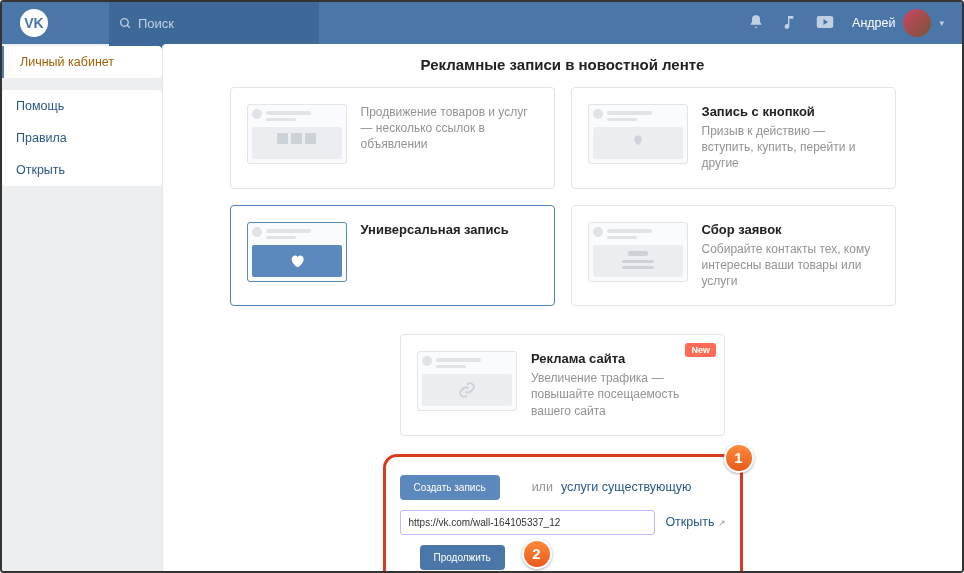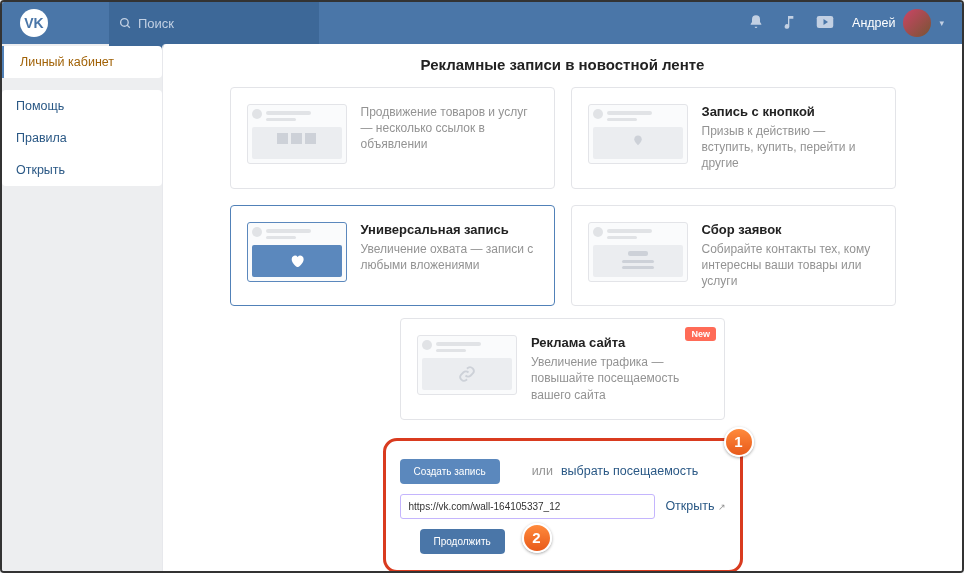--- a/index.html
+++ b/index.html
@@ -25,21 +25,21 @@
 .ad-card { width: 325px; display: flex; border: 1px solid #e3e4e8; border-radius: 4px; padding: 16px; cursor: pointer; }
 .ad-card.selected { border-color: #5181b8; }
 .thumb { width: 100px; height: 60px; border: 1px solid #e3e4e8; border-radius: 3px; flex-shrink: 0; margin-right: 14px; background: #fafbfc; position: relative; overflow: hidden; }
 .thumb::before { content: ''; position: absolute; top: 4px; left: 4px; width: 10px; height: 10px; border-radius: 50%; background: #e1e3e6; }
 .thumb-bar { position: absolute; top: 6px; left: 18px; width: 45px; height: 4px; background: #e1e3e6; border-radius: 2px; }
 .thumb-bar2 { position: absolute; top: 13px; left: 18px; width: 30px; height: 3px; background: #e1e3e6; border-radius: 2px; }
 .thumb-body { position: absolute; top: 22px; left: 4px; right: 4px; bottom: 4px; background: #ebedf0; border-radius: 2px; display: flex; align-items: center; justify-content: center; color: #bfc4cc; }
 .card-txt { flex: 1; }
 .card-title { font-size: 13px; font-weight: 700; color: #222; margin-bottom: 4px; }
 .card-desc { font-size: 12px; color: #939393; line-height: 1.35; }
-.single-row { display: flex; justify-content: center; margin-top: 12px; padding: 0 32px; }
+.single-row { display: flex; justify-content: center; margin-top: 28px; padding: 0 32px; }
 .single-card { width: 325px; position: relative; }
 .new-badge { position: absolute; top: 8px; right: 8px; background: #ff6b57; color: #fff; font-size: 9px; font-weight: 600; padding: 2px 6px; border-radius: 3px; }
 .callout { margin: 18px auto 16px; width: 360px; border: 3px solid #d93b1f; border-radius: 14px; padding: 18px 14px 16px; position: relative; }
 .co-row1 { display: flex; align-items: center; gap: 8px; margin-bottom: 10px; }
 .btn { background: #5b88bd; color: #fff; border: none; padding: 7px 14px; border-radius: 4px; font-size: 10px; cursor: pointer; }
 .btn.primary { background: #4a76a8; margin-left: 20px; }
 .or-txt { color: #939393; font-size: 12.5px; padding-left: 24px; }
 .link-txt { color: #2a5885; cursor: pointer; font-size: 12.5px; }
 .input-row { display: flex; align-items: center; gap: 10px; margin-bottom: 10px; }
 .url-input { flex: 1; border: 1px solid #c4b5fd; border-radius: 3px; padding: 6px 8px; font-size: 10px; color: #333; }
@@ -138,21 +138,20 @@
               <div class="thumb-bar"></div>
               <div class="thumb-bar2"></div>
               <div class="thumb-body" style="background:#5b88bd;color:#fff">
                 <svg width="16" height="16" viewBox="0 0 24 24" fill="#fff">
                   <path d="M12 21s-8-5-8-12a5 5 0 019-3 5 5 0 019 3c0 7-8 12-8 12z"></path>
                 </svg>
               </div>
             </div>
           <div class="card-txt">
             <div class="card-title">Универсальная запись</div>
-            <div class="card-desc">Увеличение охвата — записи с любыми вложениями</div>
           </div>
         </div>
         <div class="ad-card">
           <div class="thumb">
               <div class="thumb-bar"></div>
               <div class="thumb-bar2"></div>
               <div class="thumb-body">
                 <svg width="40" height="24" fill="#cdd1d8">
                   <rect x="10" y="2" width="20" height="5" rx="2"></rect>
                   <rect x="4" y="11" width="32" height="3" rx="1.5"></rect>
@@ -184,21 +183,21 @@
             <div class="card-desc">Увеличение трафика — повышайте посещаемость вашего сайта</div>
           </div>
         </div>
       </div>
 
       <div class="callout">
         <div class="marker m1">1</div>
         <div class="co-row1">
           <button class="btn">Создать запись</button>
           <span class="or-txt">или</span>
-          <span class="link-txt">выбрать посещаемость</span>
+          <span class="link-txt">услуги существующую</span>
         </div>
         <div class="input-row">
           <input class="url-input" value="https://vk.com/wall-164105337_12" style="">
           <span class="link-txt"><span>Открыть</span> <span class="ext-link-ico">↗</span></span>
         </div>
         <button class="btn primary">Продолжить</button>
         <div class="marker m2">2</div>
         
       </div>
     </div>

